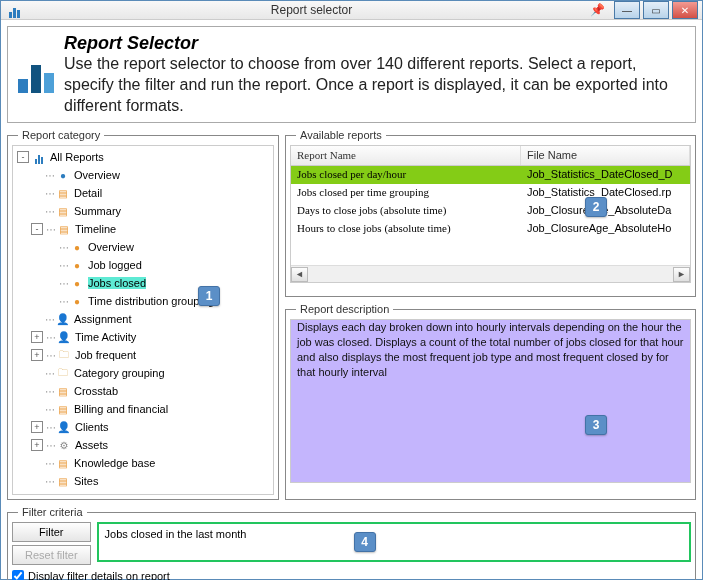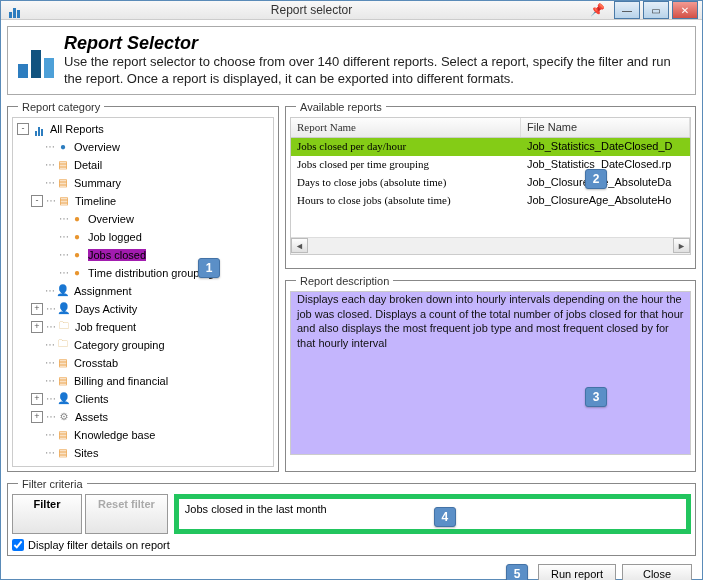--- a/index.html
+++ b/index.html
@@ -104,21 +104,21 @@
     .header-icon span:nth-child(2){height:28px;background:#11537f;}
     .header-icon span:nth-child(3){height:20px;background:#4da0d8;}
     .header-text h1 {
       font-size: 18px;
       font-weight: bold;
       font-style: italic;
       color: #000;
       font-family: Arial, sans-serif;
     }
     .header-text p {
-      font-size: 13px;
+      font-size: 16px;
       color: #222;
       line-height: 1.3;
     }
     .body {
       display: flex;
       margin: 0 6px;
       gap: 6px;
       height: 380px;
     }
     fieldset {
@@ -200,21 +200,21 @@
     .node-icon.person{color:#396ab5;}
     .node-icon.folder{color:#d4a046;}
     .node-icon.gear{color:#888;}
     .tree-node .label {
       color: #000;
     }
     .tree-node.selected {
       background: #fff;
     }
     .tree-node.selected .label {
-      background: #a21caf;
+      background: #5eead4;
     }
     .indent-0{padding-left:2px;}
     .indent-1{padding-left:16px;}
     .indent-2{padding-left:30px;}
     .avail-fieldset {
       height: 168px;
     }
     .table-area {
       height: 138px;
       display: flex;
@@ -290,40 +290,39 @@
     }
     .filter-section {
       margin: 6px;
     }
     .filter-inner {
       display: flex;
       gap: 6px;
     }
     .filter-buttons {
       display: flex;
-      flex-direction: row;
+      flex-direction: column;
       gap: 3px;
-      font-weight: bold;
     }
     .btn {
       border: 1px solid #999;
       background: linear-gradient(to bottom,#fefefe,#e6e6e6);
       padding: 3px 12px;
       font-size: 11px;
       cursor: pointer;
       min-width: 70px;
       text-align: center;
     }
     .btn.disabled {
       color: #aaa;
       cursor: default;
     }
     .filter-text {
       flex: 1;
-      border: 5px solid #22c55e;
+      border: 2px solid #22c55e;
       background: #fff;
       padding: 4px 6px;
       font-size: 11px;
       position: relative;
       height: 40px;
     }
     .checkbox-row {
       display: flex;
       align-items: center;
       margin-top: 5px;
@@ -457,21 +456,21 @@
             <div class="tree-node indent-1">
               <span class="spacer"></span>
               <span class="dots">⋯</span>
               <span class="node-icon person" style="font-size: 11px;">👤</span>
               <span class="label">Assignment</span>
             </div>
             <div class="tree-node indent-1">
               <span class="expander">+</span>
               <span class="dots">⋯</span>
               <span class="node-icon person" style="font-size: 11px;">👤</span>
-              <span class="label">Days Activity</span>
+              <span class="label">Time Activity</span>
             </div>
             <div class="tree-node indent-1">
               <span class="expander">+</span>
               <span class="dots">⋯</span>
               <span class="node-icon folder">🗀</span>
               <span class="label">Job frequent</span>
             </div>
             <div class="tree-node indent-1">
               <span class="spacer"></span>
               <span class="dots">⋯</span>

